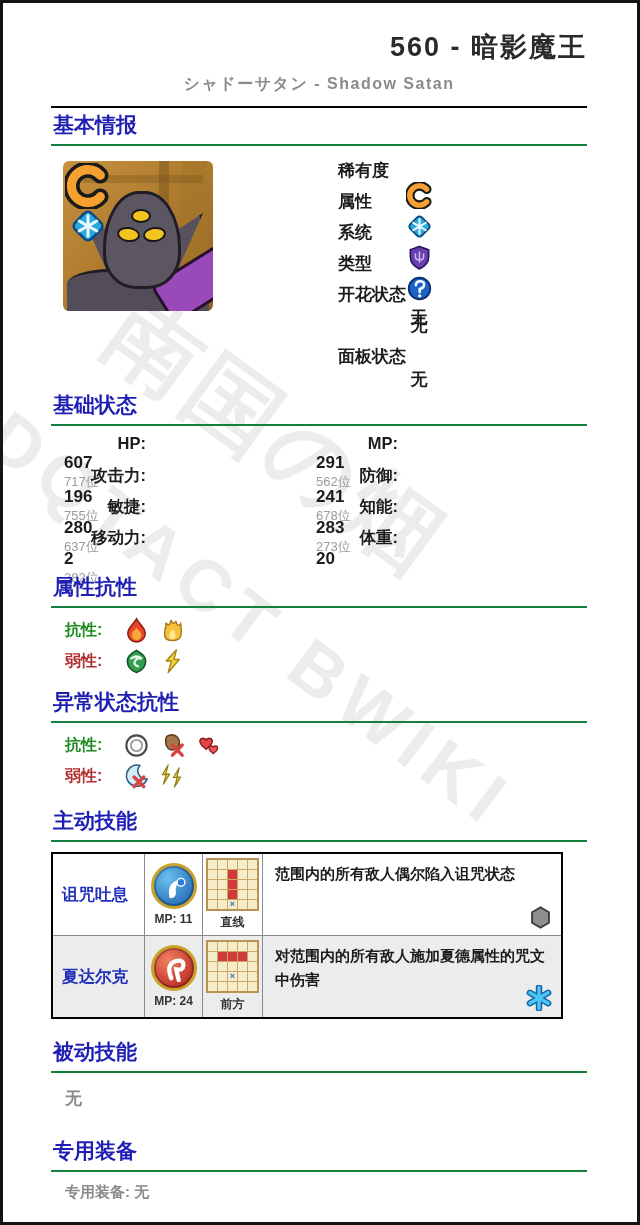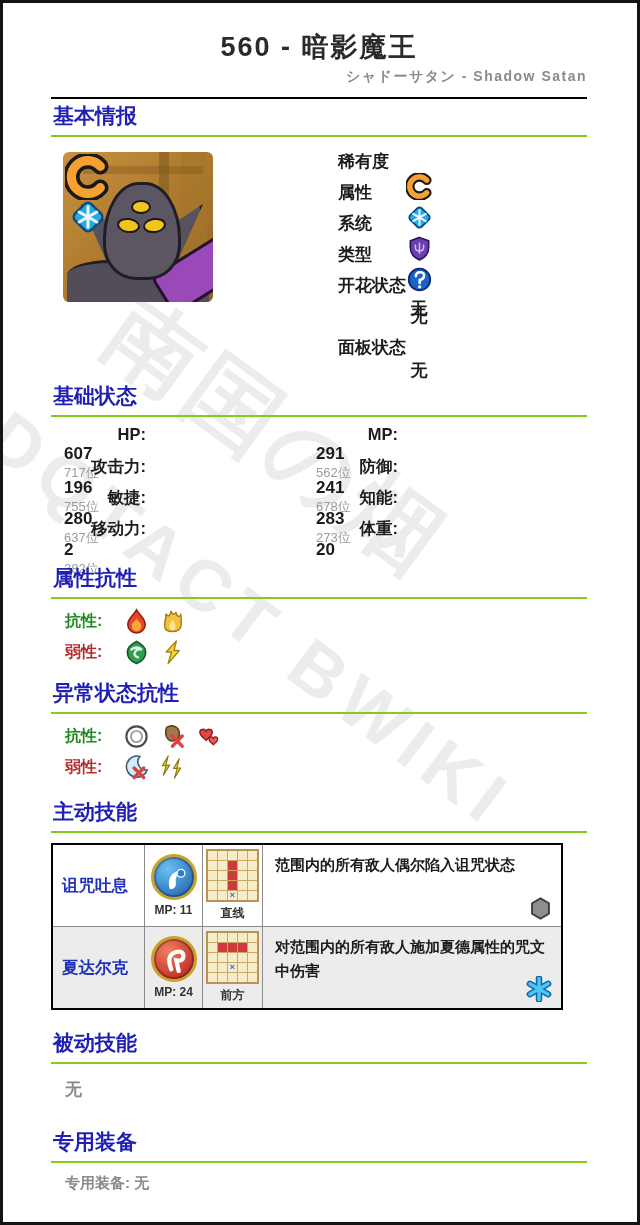--- a/index.html
+++ b/index.html
@@ -6,25 +6,25 @@
   body{font-family:"Liberation Sans","DejaVu Sans",sans-serif;color:#222;}
   .page{position:relative;width:640px;height:1225px;box-sizing:border-box;
         border:3px solid #141414;background:#fff;overflow:hidden;}
   
   .wm{position:absolute;z-index:1;font-weight:bold;white-space:nowrap;
       color:rgba(70,70,70,0.10);pointer-events:none;transform-origin:left top;}
   .wm1{top:268px;left:150px;font-size:92px;letter-spacing:6px;transform:rotate(36deg);}
   .wm2{top:392px;left:18px;font-size:72px;letter-spacing:9px;transform:rotate(37deg);}
 
   .content{position:relative;z-index:2;padding:0 50px 0 48px;}
-  .title{margin-top:26px;text-align:center;font-size:27px;font-weight:bold;color:#2a2a2a;letter-spacing:2px;}
-  .subtitle{margin-top:3px;text-align:right;font-size:14px;color:#8a8a8a;letter-spacing:1.5px;font-weight:bold;}
+  .title{margin-top:26px;text-align:right;font-size:27px;font-weight:bold;color:#2a2a2a;letter-spacing:2px;}
+  .subtitle{margin-top:9px;text-align:center;font-size:16px;color:#8a8a8a;letter-spacing:1.5px;font-weight:bold;}
   .hr-top{border-top:2px solid #000;margin-top:11px;}
   .section-h{font-size:21px;font-weight:bold;color:#1f1fb4;padding:3px 0 5px 2px;
-             border-bottom:2px solid #84cc16;}.mt8{margin-top:8px;}.mt10{margin-top:10px;}
+             border-bottom:2px solid #15803d;}.mt8{margin-top:8px;}.mt10{margin-top:10px;}
   .mt12{margin-top:12px;}.mt16{margin-top:16px;}.mt24{margin-top:24px;}
 
   
   .info-wrap{position:relative;margin-top:13px;min-height:219px;}
   .portrait{position:absolute;left:12px;top:2px;width:150px;height:150px;border-radius:6px;
             overflow:hidden;background:linear-gradient(135deg,#c7913f 0%,#b07c2f 45%,#8f6524 100%);}
   .portrait *{position:absolute;}
   .p-frame1{left:96px;top:0;width:10px;height:150px;background:#7d5a1e;opacity:.55;}
   .p-frame2{left:118px;top:0;width:26px;height:150px;background:#a5762a;opacity:.6;}
   .p-frame3{left:20px;top:14px;width:120px;height:8px;background:#7d5a1e;opacity:.4;}

